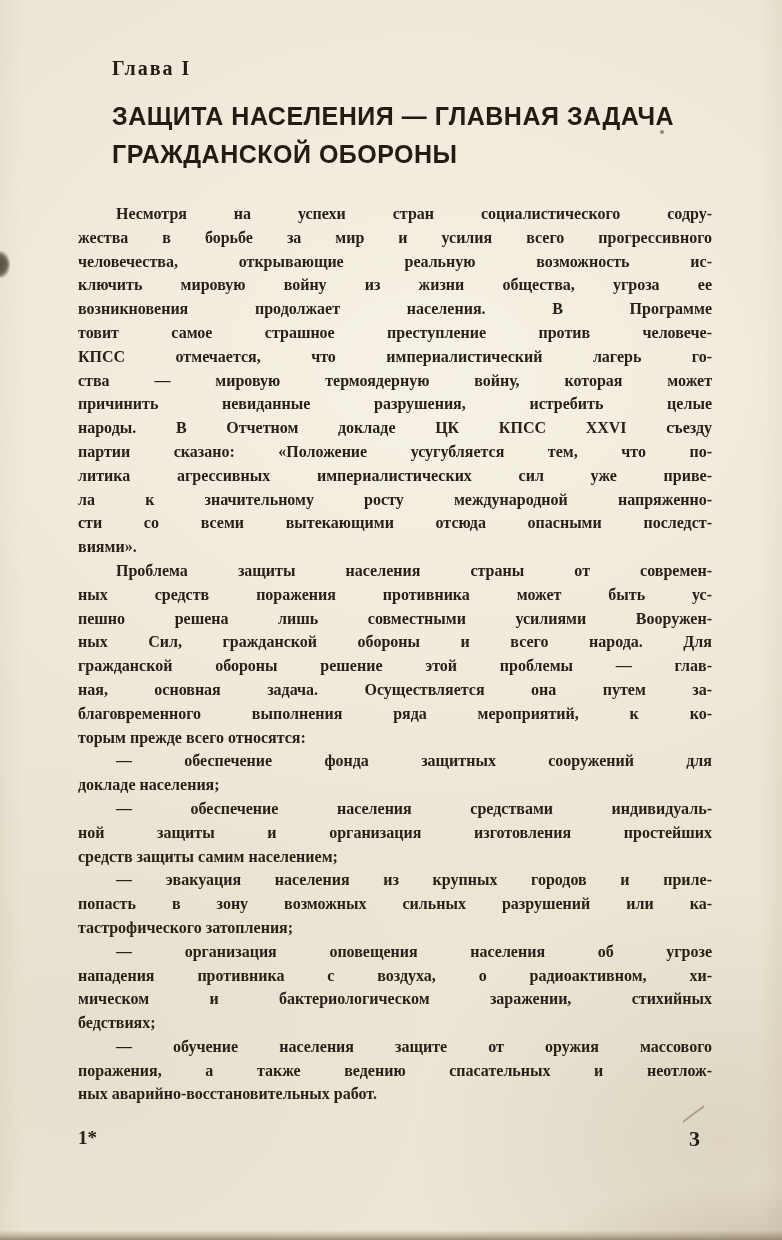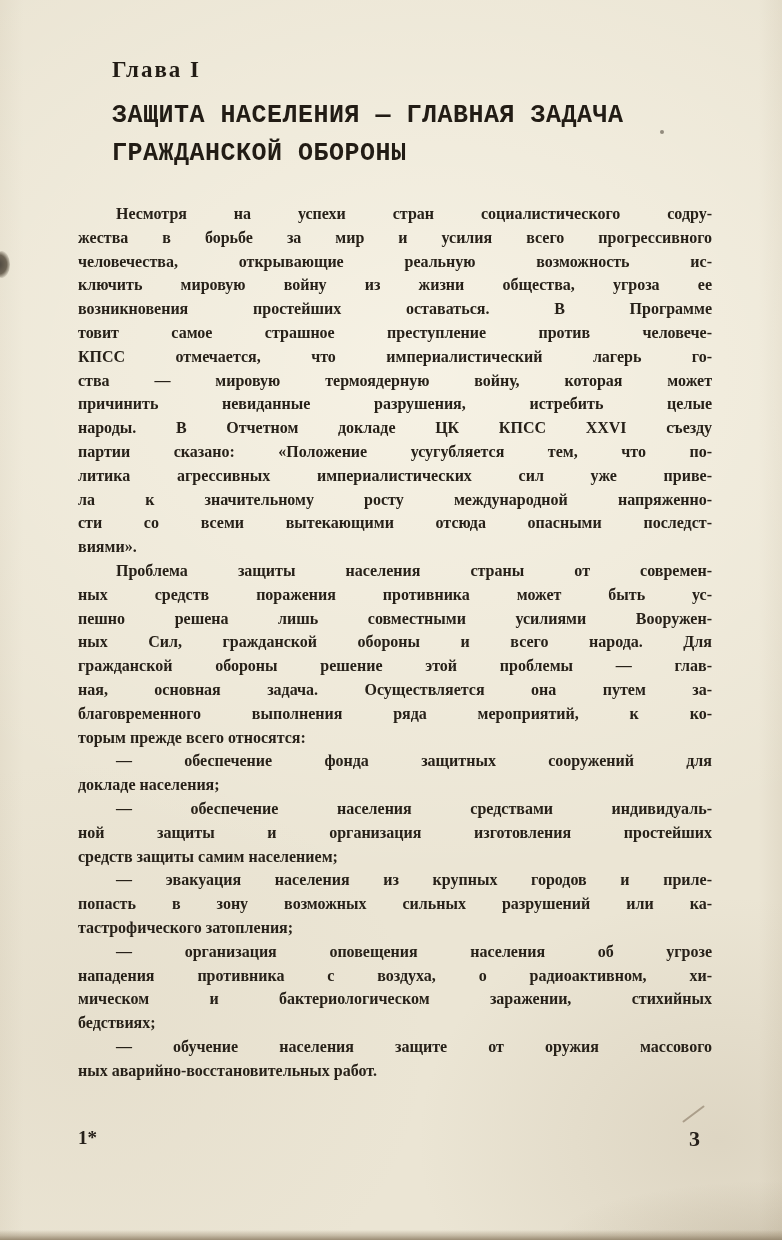--- a/index.html
+++ b/index.html
@@ -9,25 +9,25 @@
     color:#26201a;
     background:
       radial-gradient(ellipse 900px 700px at 55% 30%, rgba(255,252,242,0.55), rgba(255,252,242,0) 72%),
       radial-gradient(ellipse 500px 420px at 10% 85%, rgba(185,170,145,0.10), rgba(185,170,145,0) 70%),
       radial-gradient(ellipse 420px 340px at 92% 92%, rgba(168,152,126,0.20), rgba(168,152,126,0) 72%),
       linear-gradient(to right, rgba(170,155,128,0.10), rgba(170,155,128,0) 3%, rgba(170,155,128,0) 97%, rgba(170,155,128,0.14)),
       #ebe5d4;
   }
   .chapter {
     position:absolute; left:112px; top:57px;
-    font-size:23px; font-weight:700; letter-spacing:2px; color:#221c15;
+    font-size:20px; font-weight:700; letter-spacing:2px; color:#221c15;
   }
   .title {
     position:absolute; left:112px; top:97px; width:620px;
-    font-family:Liberation Mono, monospace;
+    font-family:Liberation Sans, sans-serif;
     font-weight:700; font-size:25px; line-height:38px; letter-spacing:0.5px;
     color:#221c15;
   }
   .body-text {
     position:absolute; left:78px; top:202px; width:634px;
     font-size:16px; line-height:23.8px; font-weight:700;
     color:#272119;
   }
   .line { text-align:justify; text-align-last:justify; white-space:normal; }
   .line.last { text-align-last:left; }
@@ -75,21 +75,21 @@
     <div>ЗАЩИТА НАСЕЛЕНИЯ — ГЛАВНАЯ ЗАДАЧА</div>
     <div>ГРАЖДАНСКОЙ ОБОРОНЫ</div>
   </div>
 
   <div class="body-text" id="body-text">
 
   <div class="line indent">Несмотря на успехи стран социалистического содру-</div>
       <div class="line">жества в борьбе за мир и усилия всего прогрессивного</div>
       <div class="line">человечества, открывающие реальную возможность ис-</div>
       <div class="line">ключить мировую войну из жизни общества, угроза ее</div>
-      <div class="line">возникновения простейших оставаться. В Программе</div>
+      <div class="line">возникновения продолжает населения. В Программе</div>
       <div class="line">товит самое страшное преступление против человече-</div>
       <div class="line">КПСС отмечается, что империалистический лагерь го-</div>
       <div class="line">ства — мировую термоядерную войну, которая может</div>
       <div class="line">причинить невиданные разрушения, истребить целые</div>
       <div class="line">народы. В Отчетном докладе ЦК КПСС XXVI съезду</div>
       <div class="line">партии сказано: «Положение усугубляется тем, что по-</div>
       <div class="line">литика агрессивных империалистических сил уже приве-</div>
       <div class="line">ла к значительному росту международной напряженно-</div>
       <div class="line">сти со всеми вытекающими отсюда опасными последст-</div>
       <div class="line last">виями».</div>
@@ -107,20 +107,21 @@
       <div class="line">ной защиты и организация изготовления простейших</div>
       <div class="line last">средств защиты самим населением;</div>
       <div class="line indent">— эвакуация населения из крупных городов и приле-</div>
       <div class="line">попасть в зону возможных сильных разрушений или ка-</div>
       <div class="line last">тастрофического затопления;</div>
       <div class="line indent">— организация оповещения населения об угрозе</div>
       <div class="line">нападения противника с воздуха, о радиоактивном, хи-</div>
       <div class="line">мическом и бактериологическом заражении, стихийных</div>
       <div class="line last">бедствиях;</div>
       <div class="line indent">— обучение населения защите от оружия массового</div>
+      <div class="line">поражения, а также ведению спасательных и неотлож-</div>
       <div class="line last">ных аварийно-восстановительных работ.</div>
     </div>
 
   <div class="footer-signature">1*</div>
 
   <div class="footer-page">3</div>
 
   <div class="blob-left"></div>
   <div class="pencil-mark"></div>
   <div class="speck"></div>

